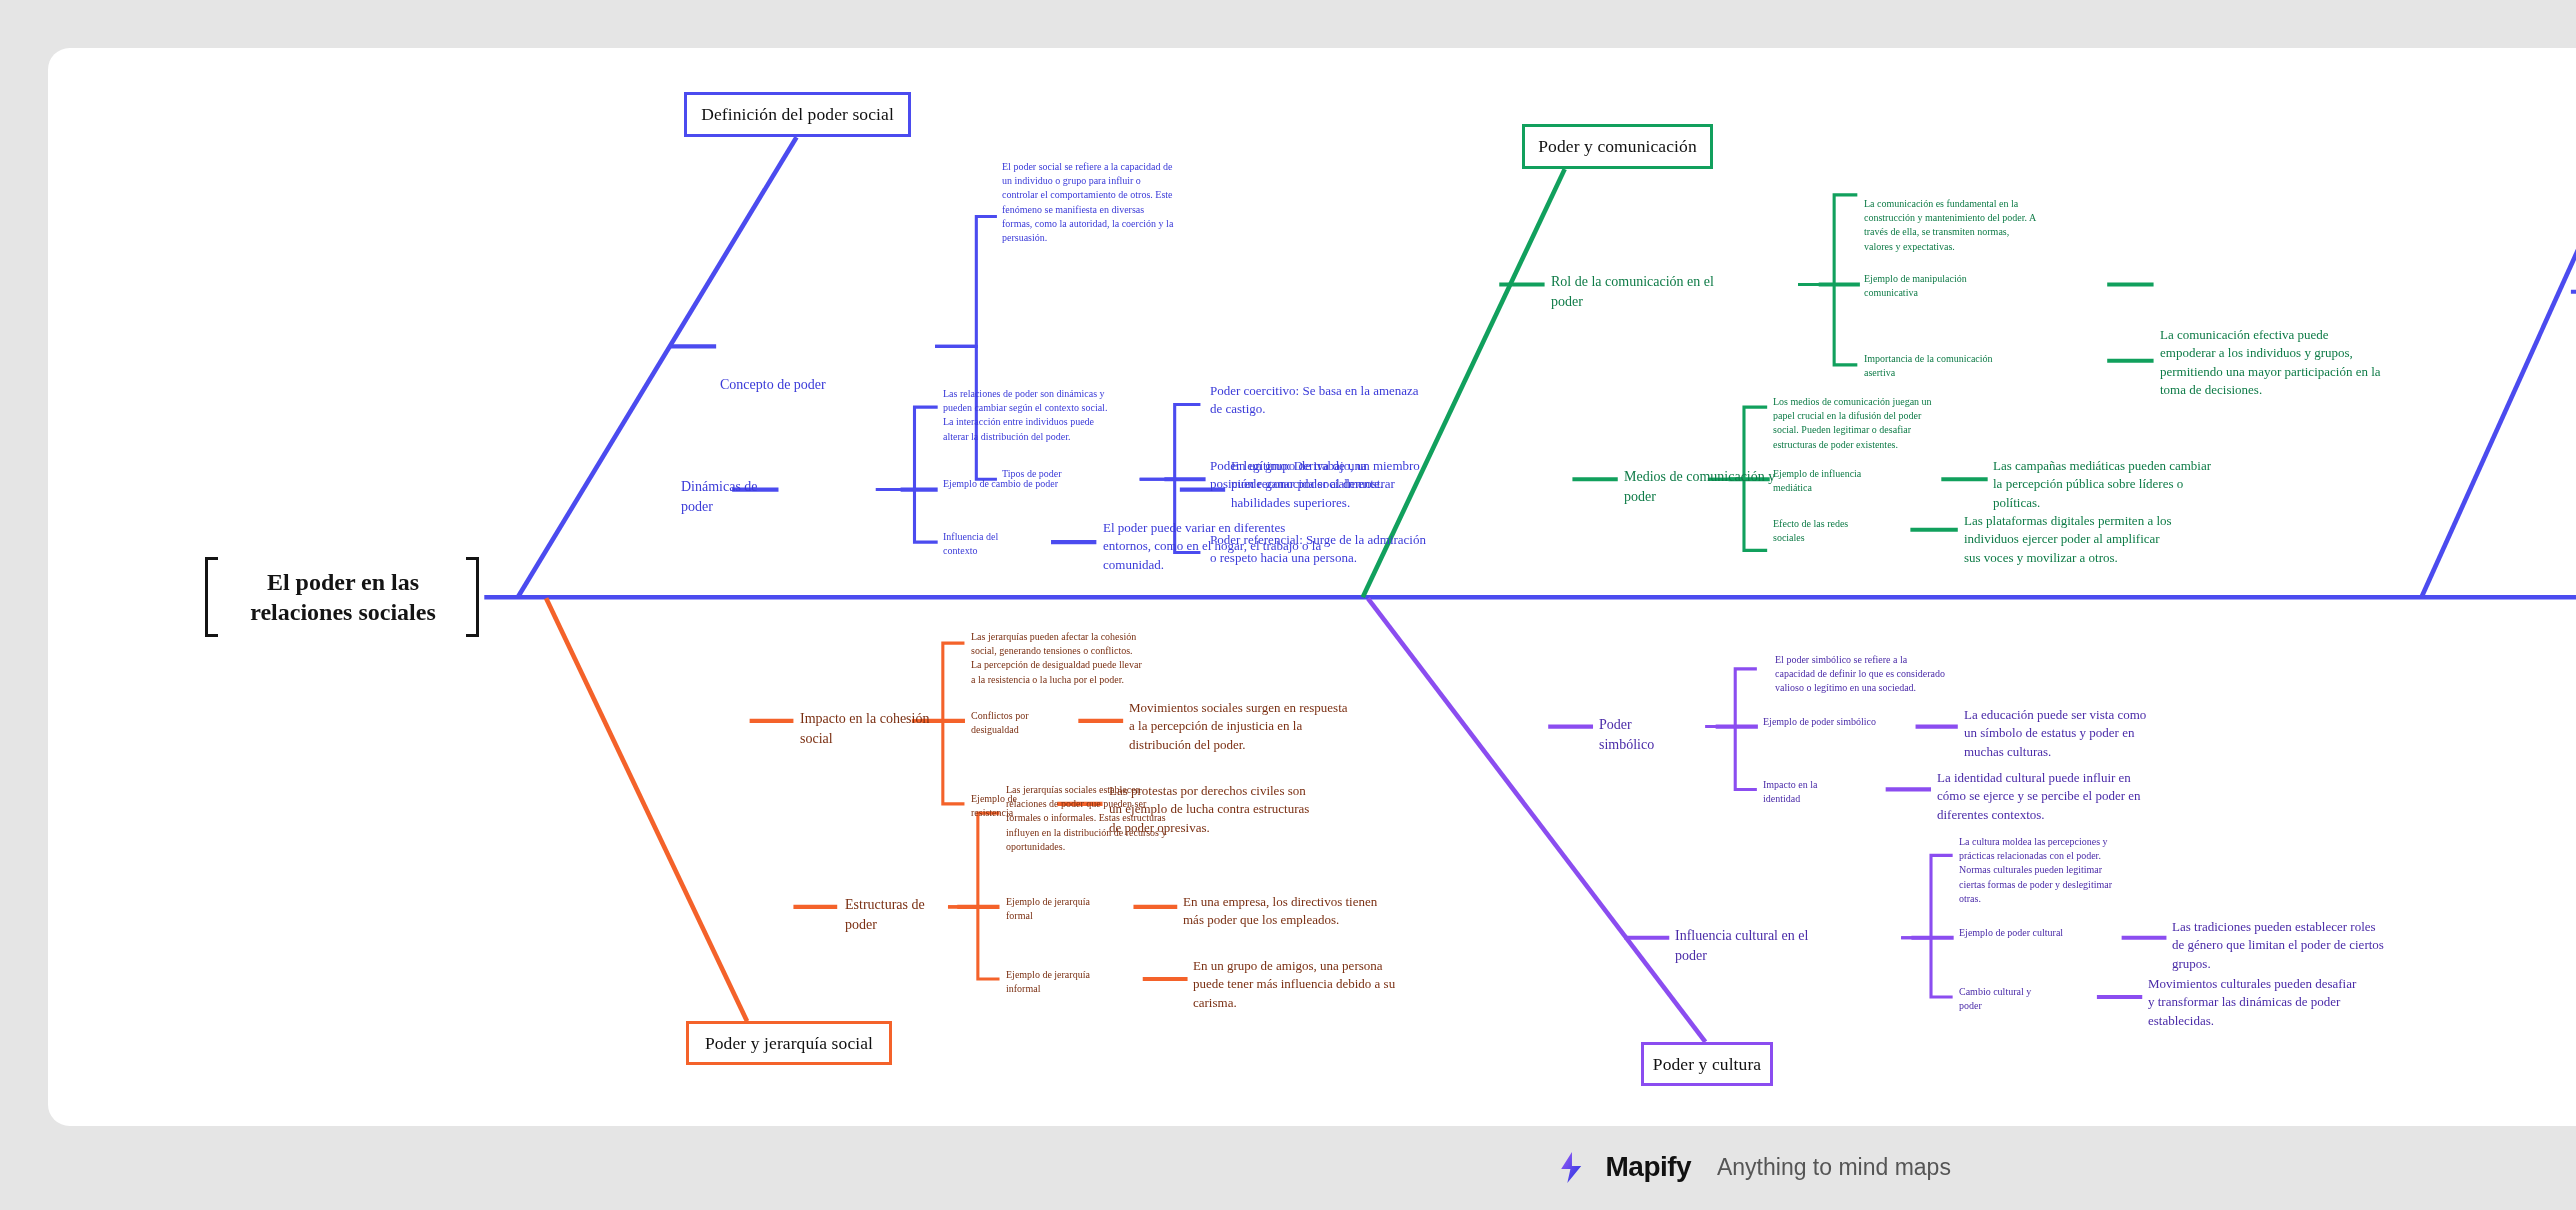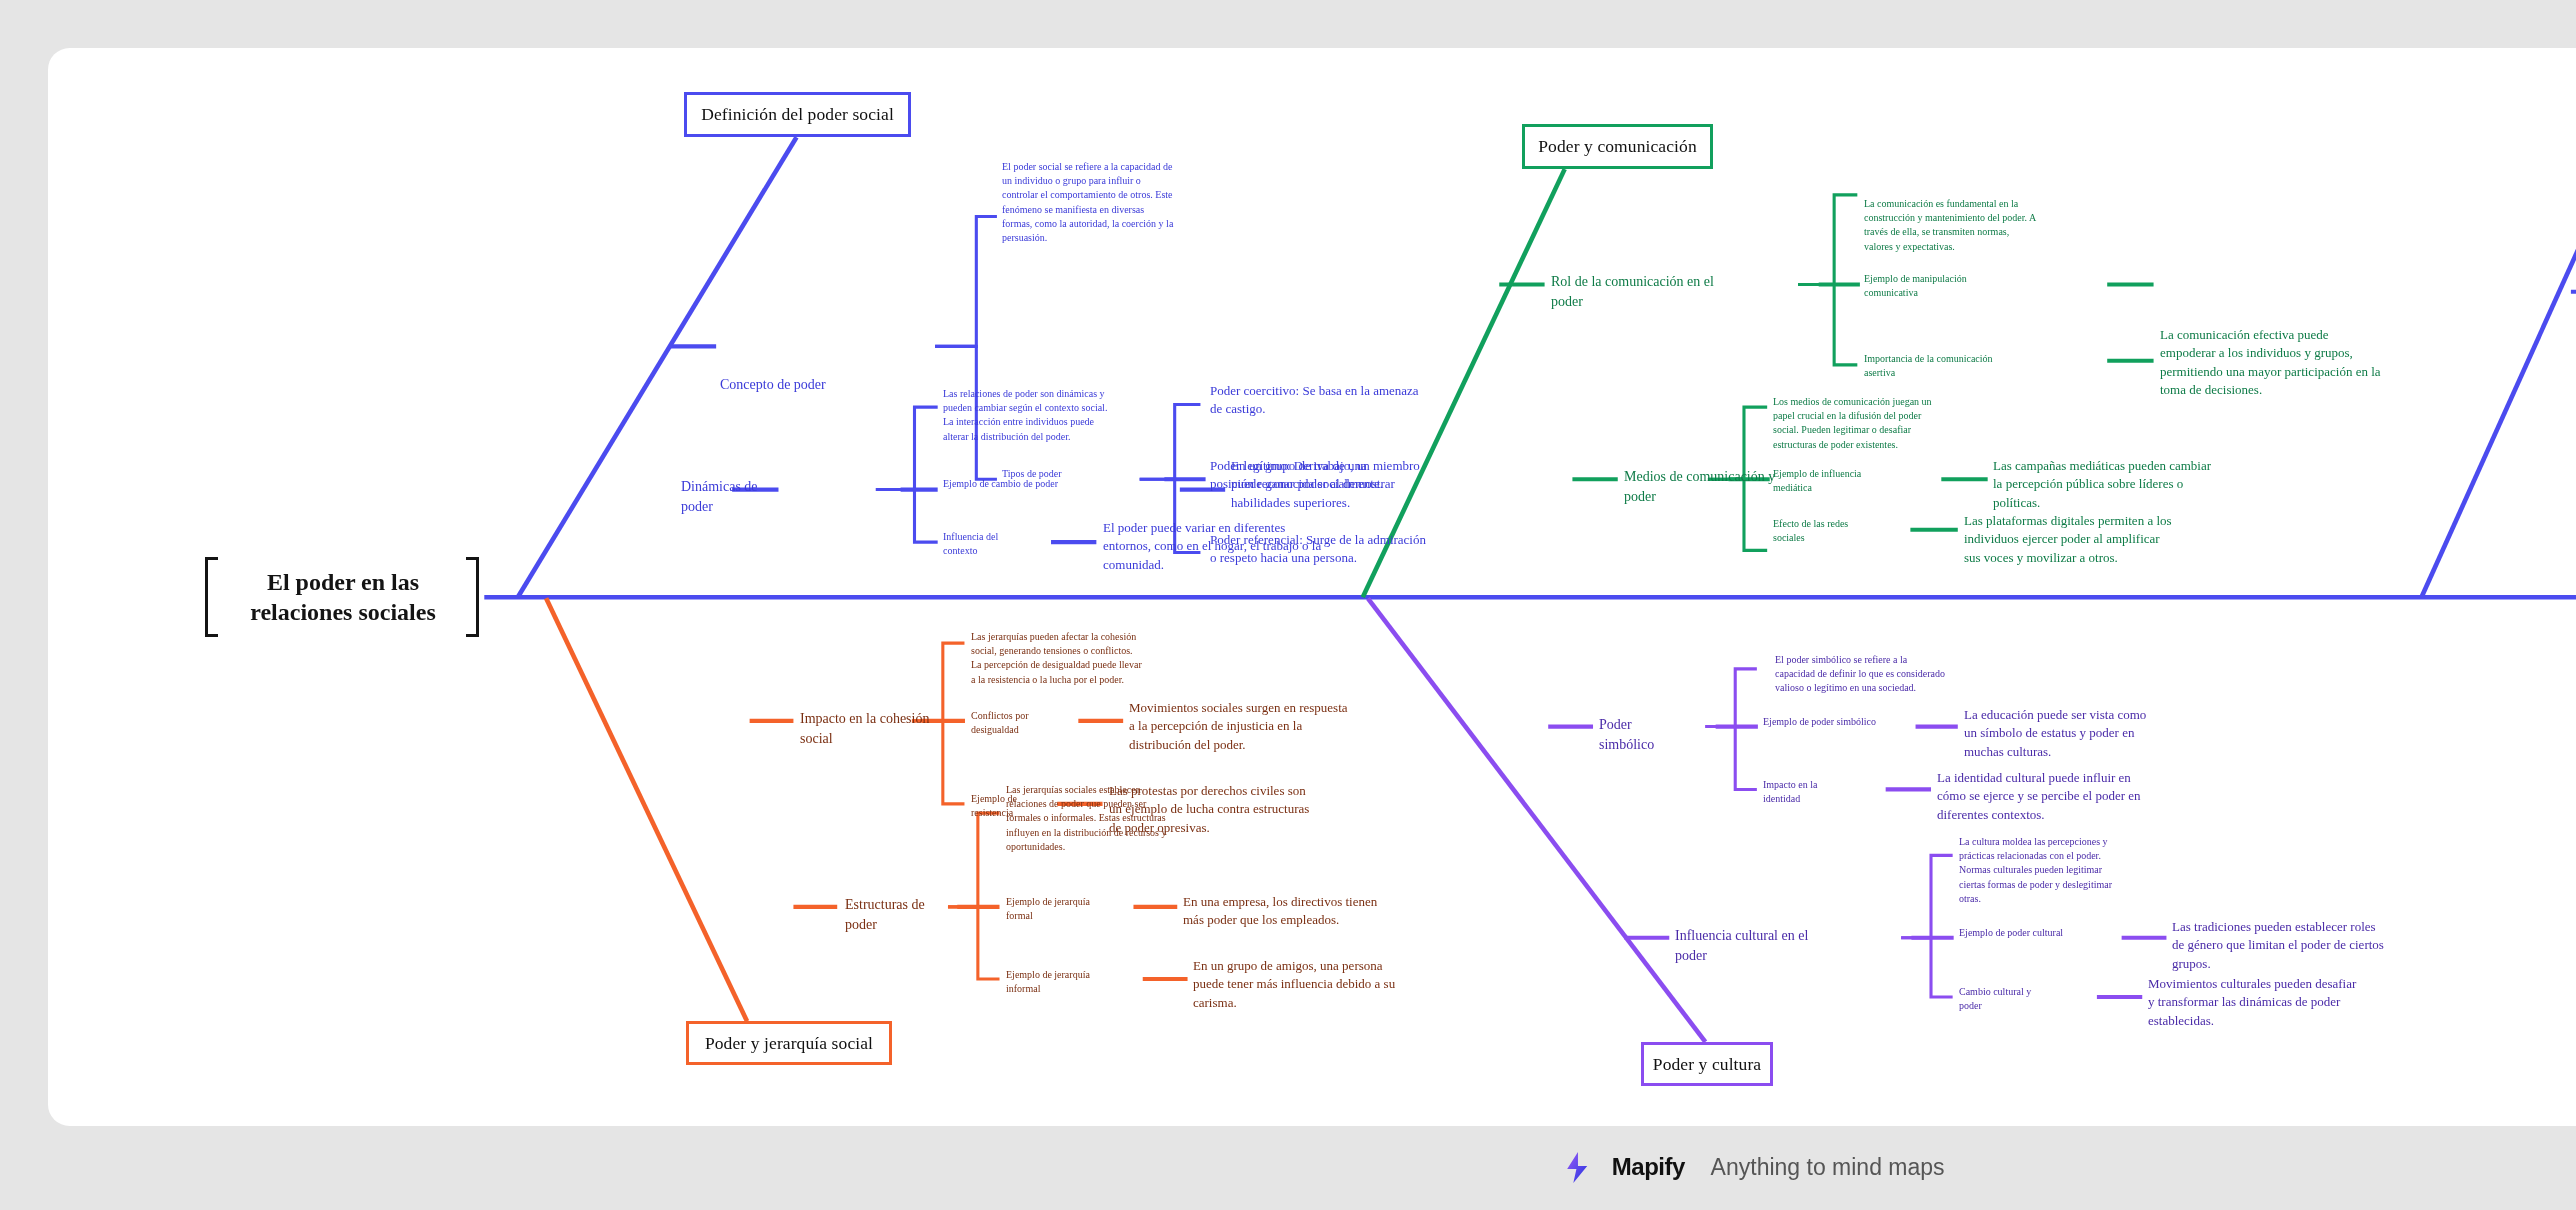--- a/index.html
+++ b/index.html
@@ -51,21 +51,21 @@
 
   .blue   {color:#3a3ad8;}
   .green  {color:#0e7b47;}
   .orange {color:#7a2f12;}
   .purple {color:#4a2ba8;}
 
   #footer{
     position:absolute;left:0;top:1136px;width:3506px;height:62px;
     display:flex;align-items:center;justify-content:center;gap:13.4px;
   }
-  #brandname{font-family:"Liberation Sans", sans-serif;font-size:24px;font-weight:bold;color:#111;letter-spacing:-0.5px;}
+  #brandname{font-family:"Liberation Sans", sans-serif;font-size:28px;font-weight:bold;color:#111;letter-spacing:-0.5px;}
   #tagline{font-family:"Liberation Sans", sans-serif;font-size:23px;color:#555;margin-left:12.4px;}
 </style>
 </head>
 <body>
 
 <div id="root">
   <div id="canvas"></div>
 
   <svg id="svglayer" viewBox="0 0 6805 2350" xmlns="http://www.w3.org/2000/svg">
 

